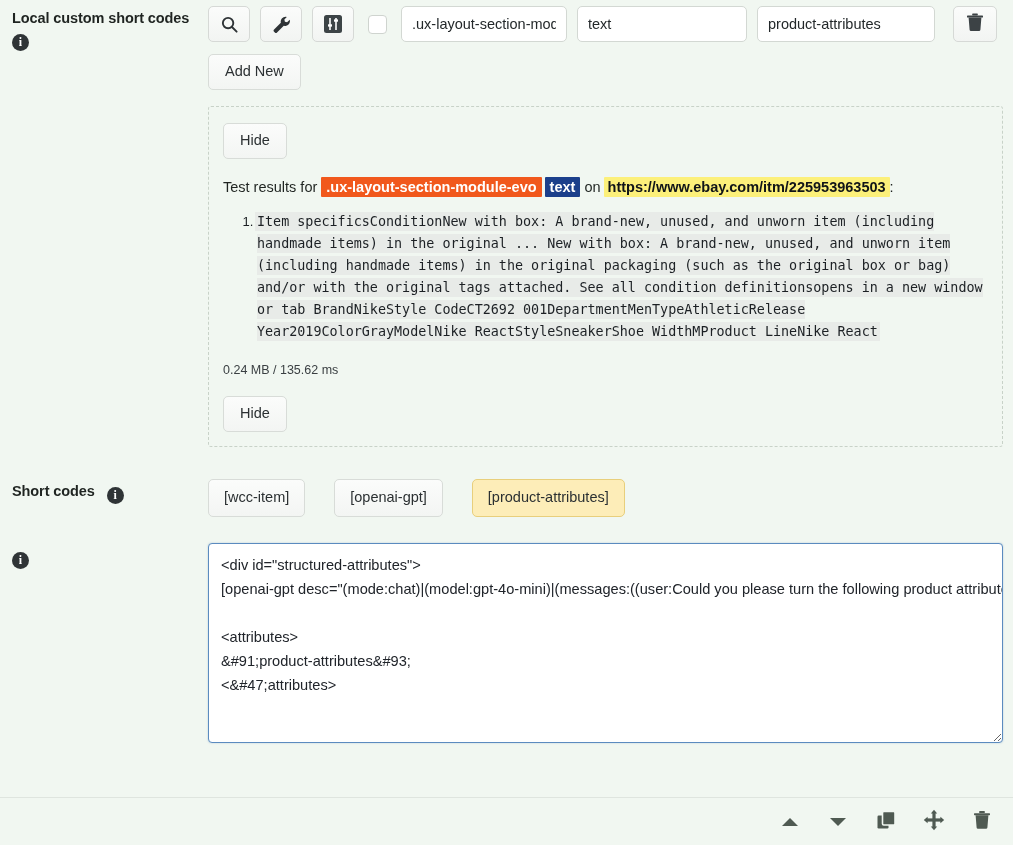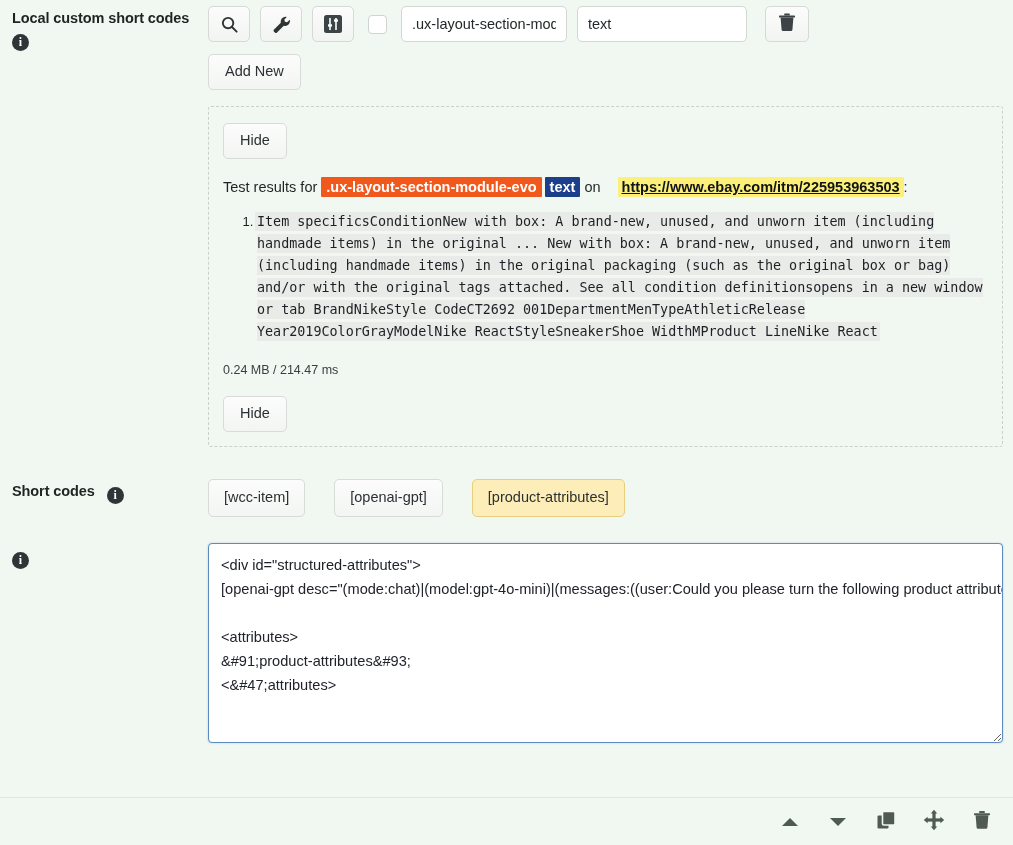--- a/index.html
+++ b/index.html
@@ -164,22 +164,21 @@
     padding: 2px 5px;
     border-radius: 1px;
     margin-left: 3px;
   }
   .hl-url {
     background: #fcf07a;
     color: #101418;
     font-weight: bold;
     padding: 2px 4px;
     border-radius: 1px;
-    margin-left: 17px;
-    text-decoration: underline;
+    margin-left: 3px;
   }
   ol.result-list {
     margin: 14px 0 0 0;
     padding-left: 34px;
     font-family: "DejaVu Sans Mono", monospace;
     font-size: 13.4px;
     line-height: 22px;
     color: #1c2024;
   }
   ol.result-list li::marker {
@@ -319,20 +318,21 @@
             <rect x="6" y="11.3" width="4" height="2.3" fill="#ffffff"></rect>
             <rect x="12" y="6.4" width="4" height="2.3" fill="#ffffff"></rect>
           </svg>
         </span>
       </button>
 
       <span class="chk"></span>
 
       <input class="txt-input w1" type="text" value=".ux-layout-section-module-evo" style="">
       <input class="txt-input w2" type="text" value="text" style="">
+      <input class="txt-input w3" type="text" value="product-attributes" style="">
 
       <button class="trash-btn">
         <span>
           <svg width="18" height="19" viewBox="0 0 18 19">
             <path d="M2.6 4.6h12.8l-1 12.1a1.4 1.4 0 0 1-1.4 1.3H5a1.4 1.4 0 0 1-1.4-1.3L2.6 4.6z" fill="#3c4245"></path>
             <rect x="1" y="2.6" width="16" height="2" rx="0.6" fill="#3c4245"></rect>
             <rect x="6.2" y="0.4" width="5.6" height="2" rx="0.6" fill="#3c4245"></rect>
           </svg>
         </span>
       </button>
@@ -350,21 +350,21 @@
         <span>Test results for</span>
         <span class="hl-selector">.ux-layout-section-module-evo</span><span class="hl-type">text</span>
         <span>on</span><span class="hl-url">https://www.ebay.com/itm/225953963503</span><span>:</span>
       </div>
 
       <ol class="result-list">
         <li><span class="hlbg">Item specificsConditionNew with box: A brand-new, unused, and unworn item (including handmade items) in the original ... New with box: A brand-new, unused, and unworn item (including handmade items) in the original packaging (such as the original box or bag) and/or with the original tags attached. See all condition definitionsopens in a new window or tab BrandNikeStyle CodeCT2692 001DepartmentMenTypeAthleticRelease Year2019ColorGrayModelNike ReactStyleSneakerShoe WidthMProduct LineNike React</span></li>
       </ol>
 
       <div class="meta">
-        <div>0.24 MB / 214.47 ms</div>
+        <div>0.24 MB / 135.62 ms</div>
       </div>
 
       <div class="hide-bottom">
         <button class="btn">Hide</button>
       </div>
     </div>
   </div>
 </div>
 
 <div class="row shortcodes-row">

